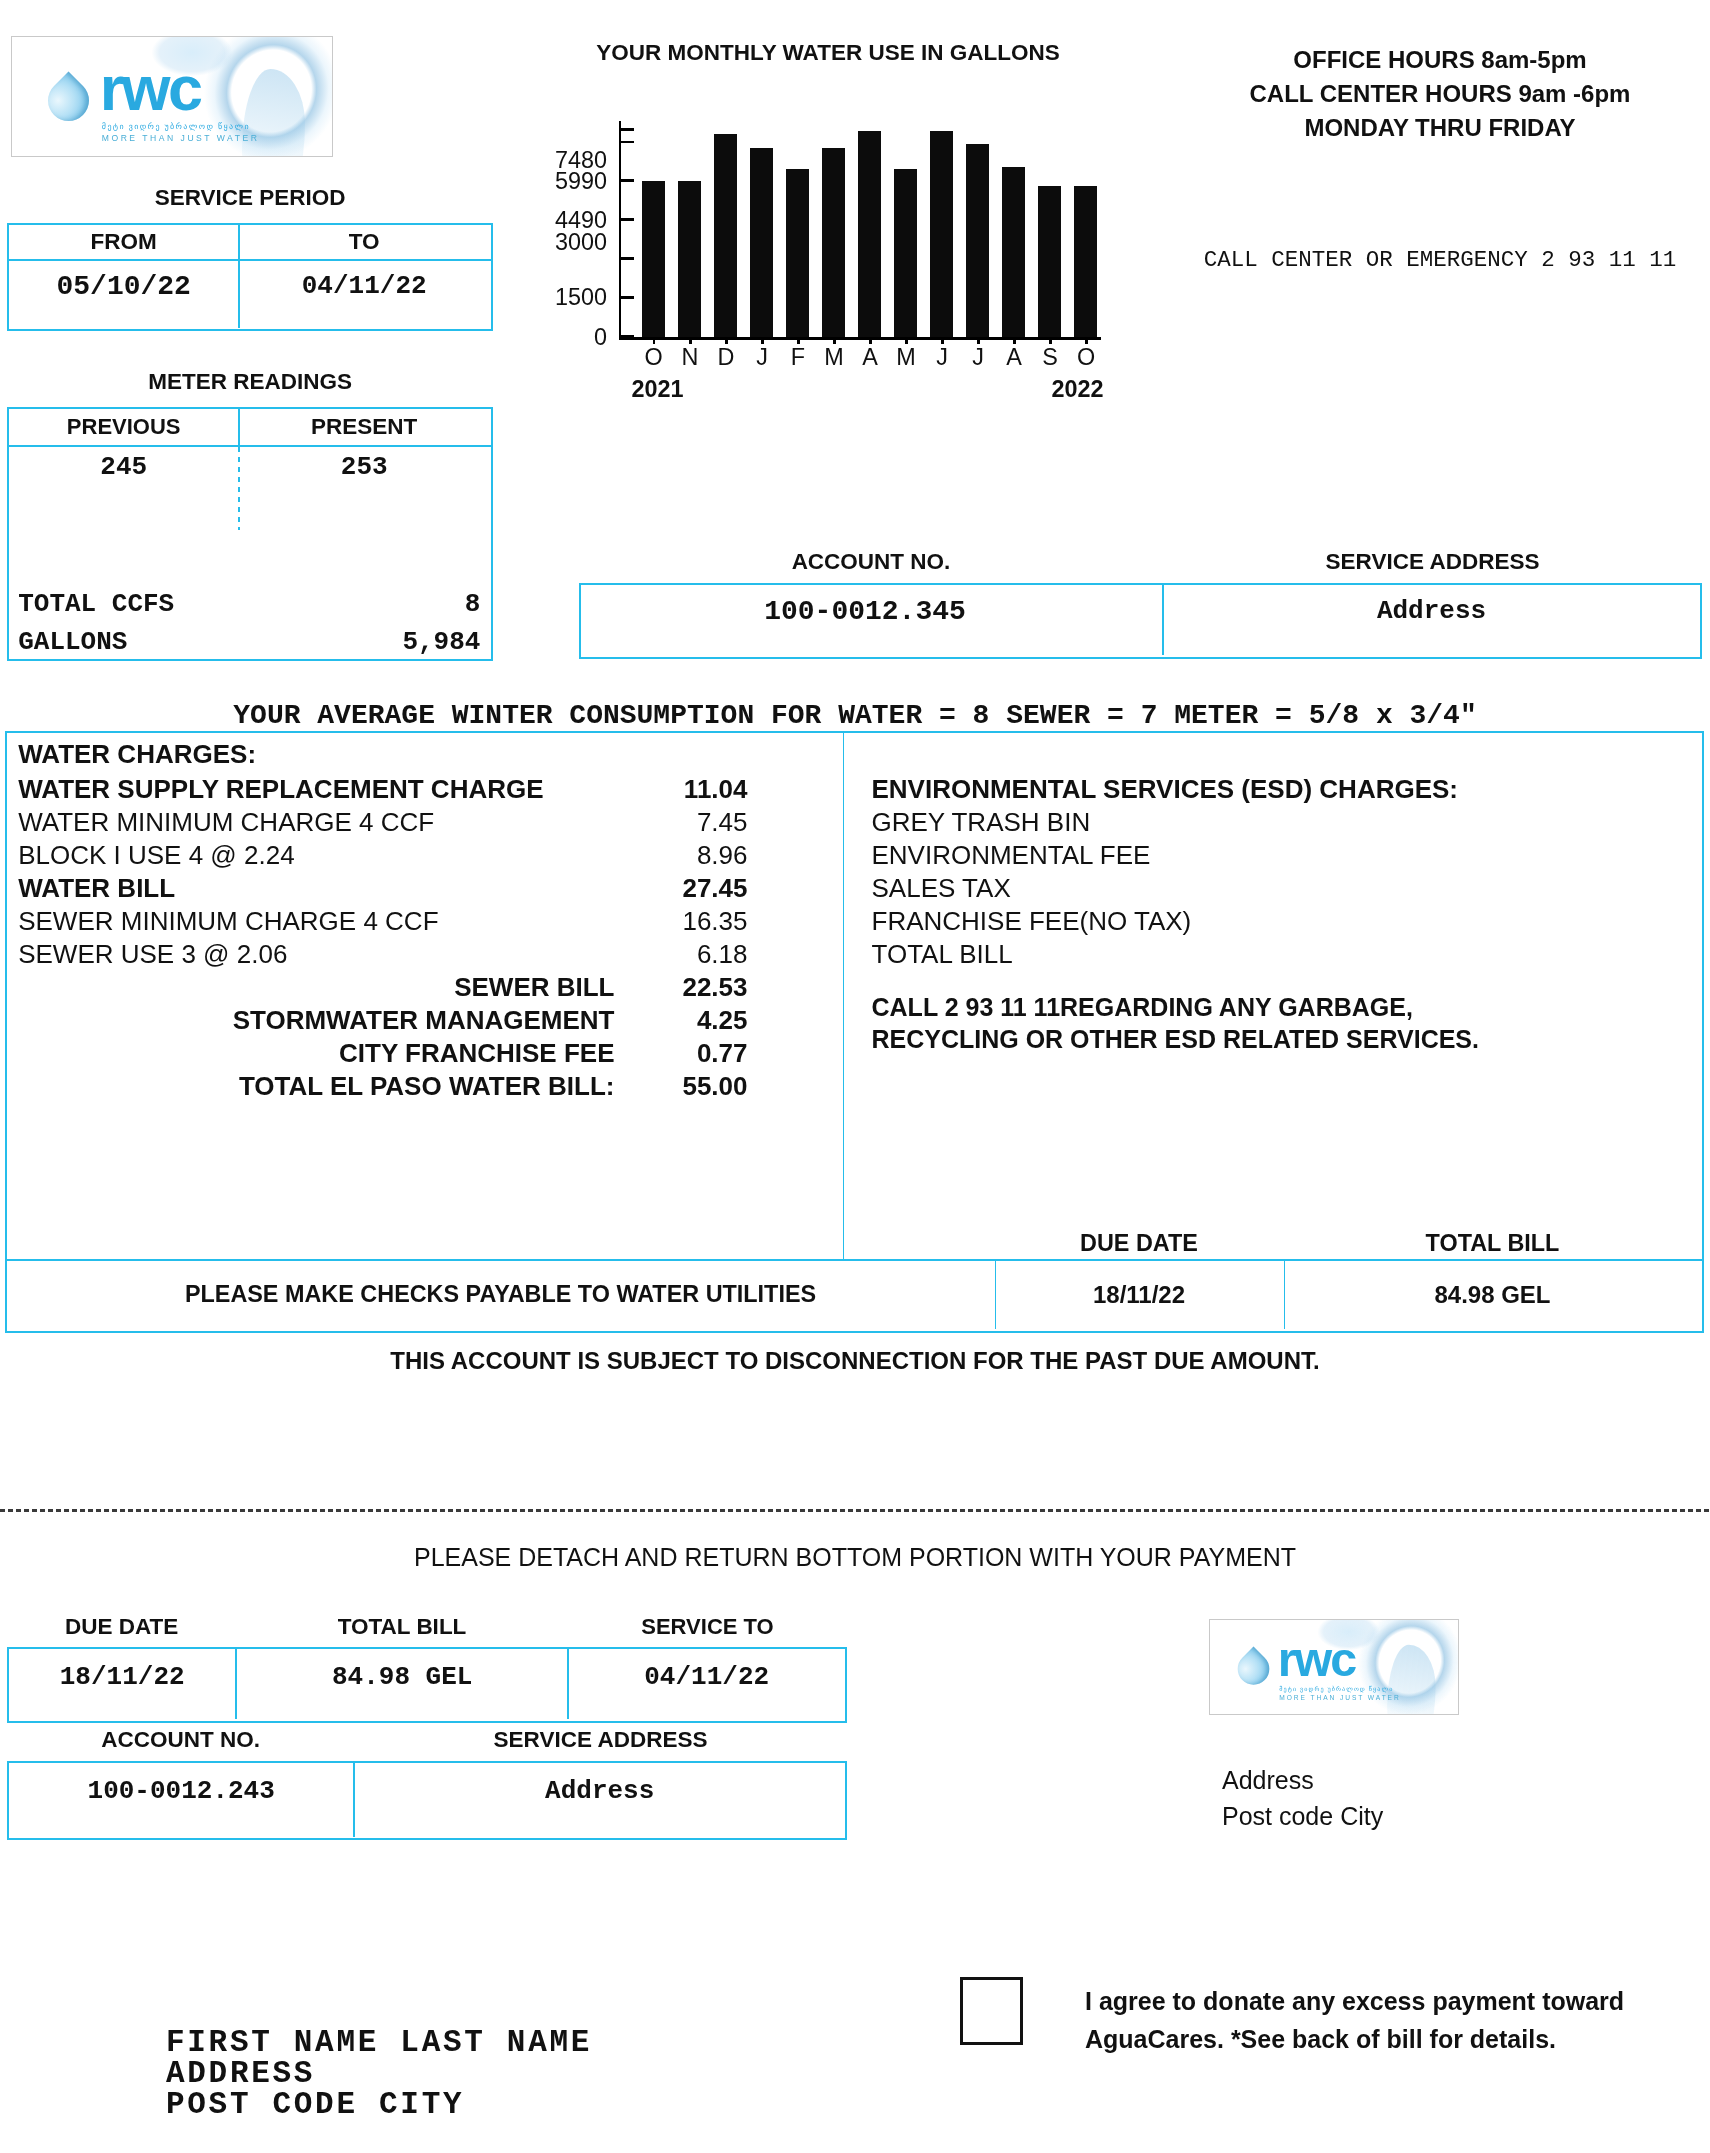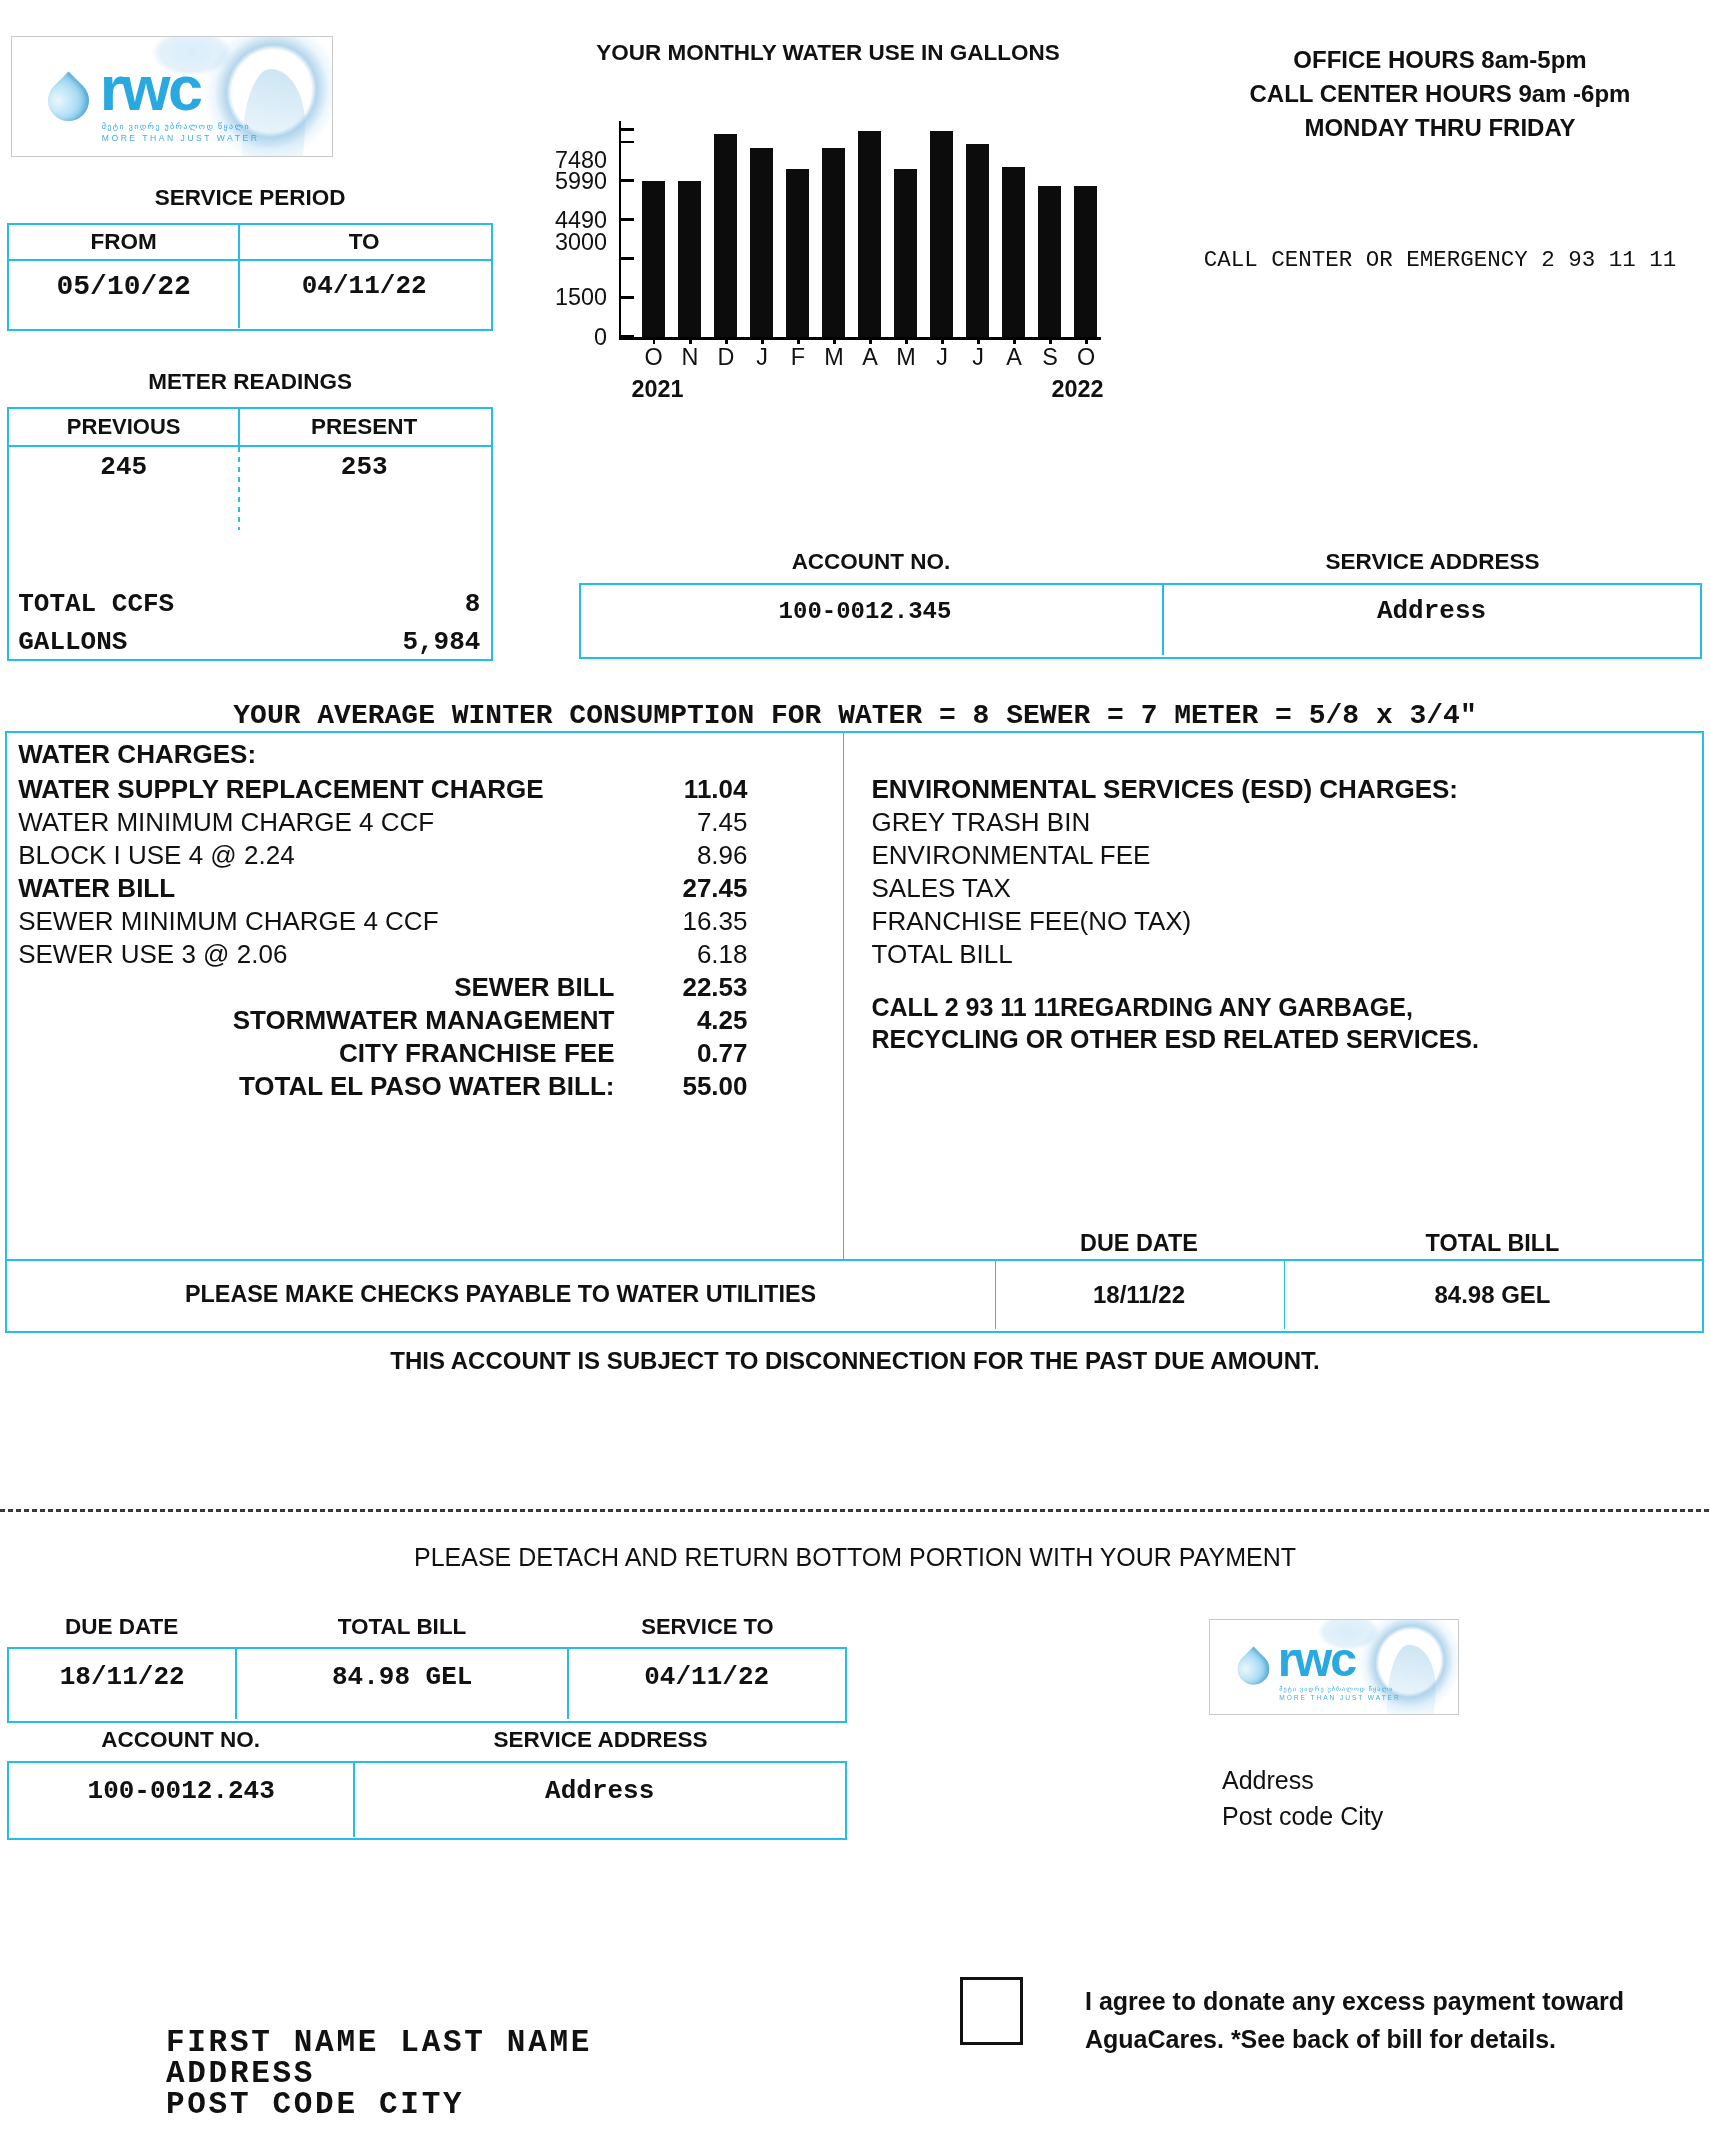--- a/index.html
+++ b/index.html
@@ -158,21 +158,21 @@
       <div>OFFICE HOURS 8am-5pm</div>
       <div>CALL CENTER HOURS 9am -6pm</div>
       <div>MONDAY THRU FRIDAY</div>
     </div>
   <div class="abs ctr mono" style="left:1170px;top:247px;width:540px;font-size:22.5px;">CALL CENTER OR EMERGENCY 2 93 11 11</div>
 
   <div class="abs ctr b" style="left:579px;top:549px;width:584px;font-size:22.5px;">ACCOUNT NO.</div>
   <div class="abs ctr b" style="left:1163px;top:549px;width:539px;font-size:22.5px;">SERVICE ADDRESS</div>
   <div class="cyan-box" style="left:579px;top:583px;width:1123px;height:76px;">
     <div class="vline" style="left:581px;top:0;height:70px;"></div>
-    <div class="cell mono b" style="left:0;top:0;width:568px;height:52px;font-size:24px;">100-0012.345</div>
+    <div class="cell mono b" style="left:0;top:0;width:568px;height:52px;font-size:28px;">100-0012.345</div>
     <div class="cell mono b" style="left:583px;top:0;width:535px;height:52px;font-size:26px;">Address</div>
   </div>
 
   <div class="abs ctr mono b" style="left:0;top:700px;width:1710px;font-size:28px;">YOUR AVERAGE WINTER CONSUMPTION FOR WATER = 8  SEWER = 7  METER = 5/8 x 3/4"</div>
 
   <div class="cyan-box" style="left:4.5px;top:731px;width:1699px;height:602px;">
     <div class="vline" style="left:836px;top:0;height:526px;"></div>
     <div class="hline" style="top:526px;"></div>
     <div class="vline" style="left:988px;top:527px;height:69px;"></div>
     <div class="vline" style="left:1277px;top:527px;height:69px;"></div>

